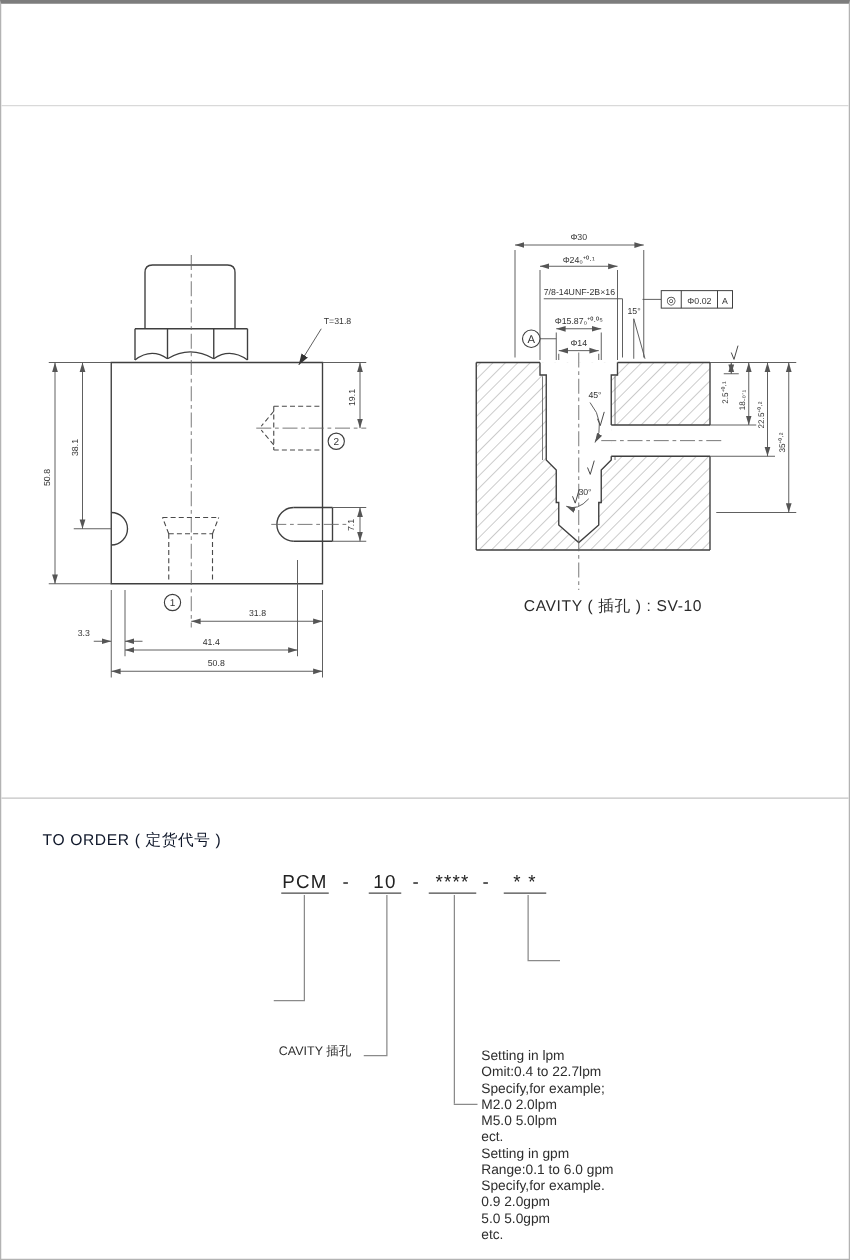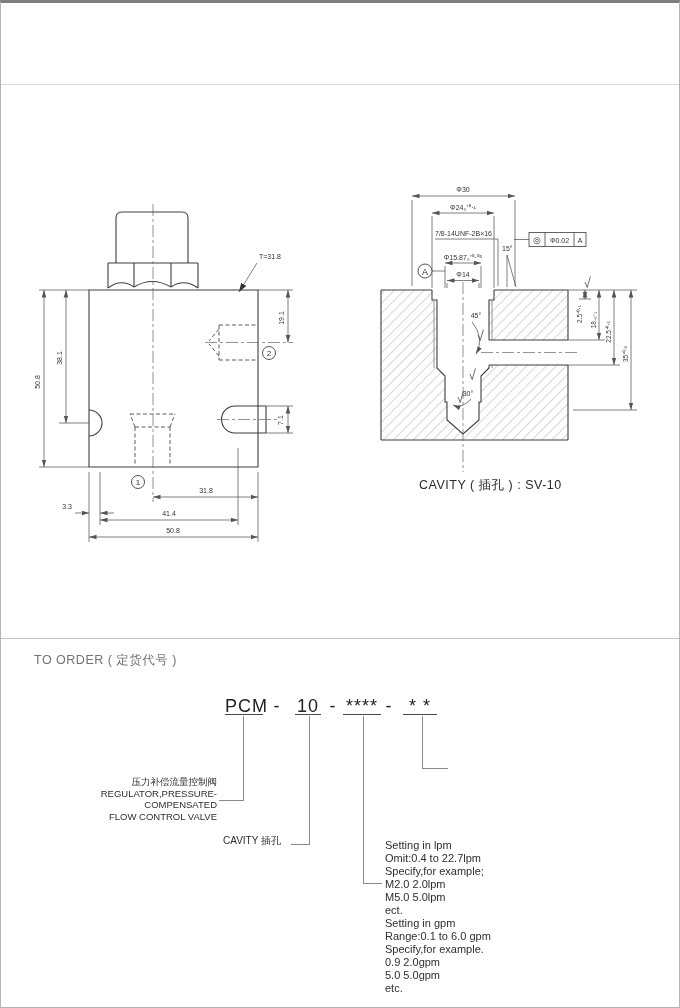--- a/index.html
+++ b/index.html
@@ -3,22 +3,22 @@
 <meta charset="utf-8">
 <style>
   html,body{margin:0;padding:0;background:#fff;}
   #page{position:relative;width:680px;height:1008px;background:#ffffff;overflow:hidden;
         font-family:"Liberation Sans",sans-serif;color:#333;
         border-top:3px solid #7d7d7d;border-left:1px solid #b3b3b3;border-right:1px solid #b3b3b3;border-bottom:1px solid #b3b3b3;box-sizing:border-box;}
   .hline{position:absolute;height:1px;background:#d9d9d9;left:0;width:678px;}
   #drawings{position:absolute;left:0;top:81px;}
   #divider{position:absolute;top:635px;left:0;width:678px;height:1px;background:#c3c3c3;}
   .abs{position:absolute;}
-  .order-title{font-size:12.5px;letter-spacing:.5px;color:#737373;}
-  .code-part{position:absolute;top:695px;height:16px;line-height:16px;font-size:18px;color:#222;text-align:center;letter-spacing:1px;}
+  .order-title{font-size:12.5px;letter-spacing:.5px;color:#0f172a;margin-top:12px;}
+  .code-part{position:absolute;top:695px;height:16px;line-height:16px;font-size:15px;color:#222;text-align:center;letter-spacing:1px;}
   .code-ul{border-bottom:1px solid #4a4a4a;}
   .vlead{position:absolute;width:1px;background:#8a8a8a;}
   .hlead{position:absolute;height:1px;background:#8a8a8a;}
   .model-label{left:28px;top:773px;width:188px;text-align:right;font-size:9.5px;line-height:11.5px;color:#2e2e2e;}
   .cavity-label{left:222px;top:831px;font-size:10px;color:#2e2e2e;}
   .setting-block{left:384px;top:836px;font-size:11px;line-height:13px;color:#2e2e2e;}
   .porting-block{left:449px;top:716px;font-size:9.8px;line-height:13.6px;color:#2e2e2e;}
   svg text{fill:#333;}
   .dimtxt{font-size:7px;}
   .dimtxt65{font-size:6.5px;}
@@ -194,25 +194,20 @@
 
   <div class="vlead" style="left:242px;top:713px;height:84px"></div>
   <div class="vlead" style="left:308px;top:713px;height:128px"></div>
   <div class="vlead" style="left:362px;top:713px;height:167px"></div>
   <div class="vlead" style="left:421px;top:713px;height:52px"></div>
   <div class="hlead" style="left:218px;top:797px;width:25px"></div>
   <div class="hlead" style="left:290px;top:841px;width:19px"></div>
   <div class="hlead" style="left:362px;top:880px;width:19px"></div>
   <div class="hlead" style="left:421px;top:765px;width:26px"></div>
 
-  <div class="abs model-label">
-    <div>压力补偿流量控制阀</div>
-    <div>REGULATOR,PRESSURE-COMPENSATED</div>
-    <div>FLOW CONTROL VALVE</div>
-  </div>
 
   <div class="abs cavity-label">CAVITY  插孔</div>
 
   <div class="abs setting-block">
     <div>Setting in lpm</div>
     <div>Omit:0.4 to 22.7lpm</div>
     <div>Specify,for example;</div>
     <div>M2.0  2.0lpm</div>
     <div>M5.0  5.0lpm</div>
     <div>ect.</div>

